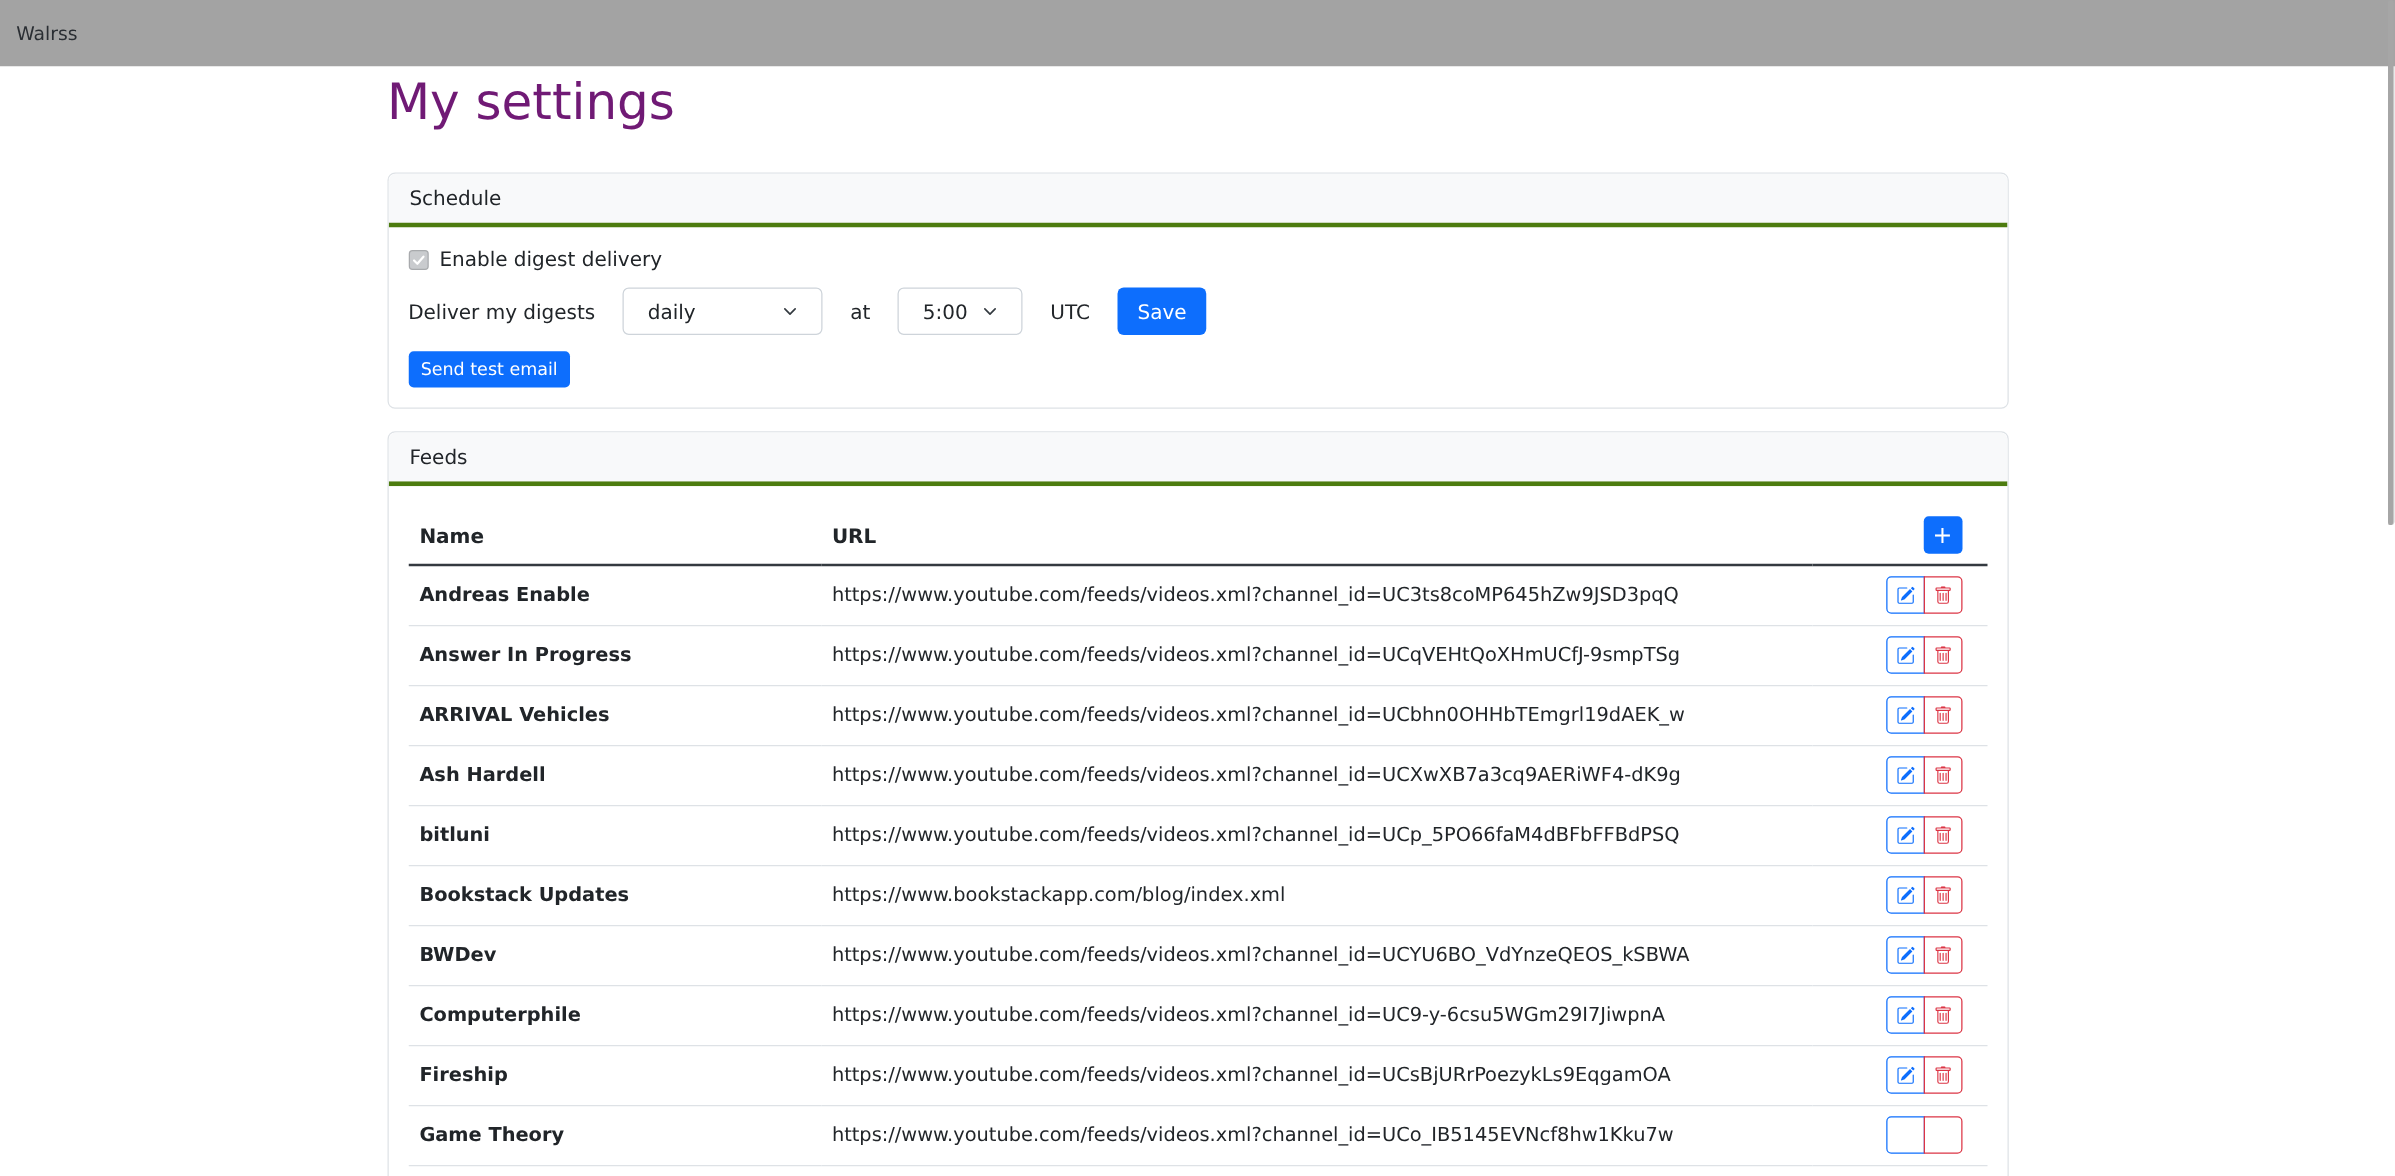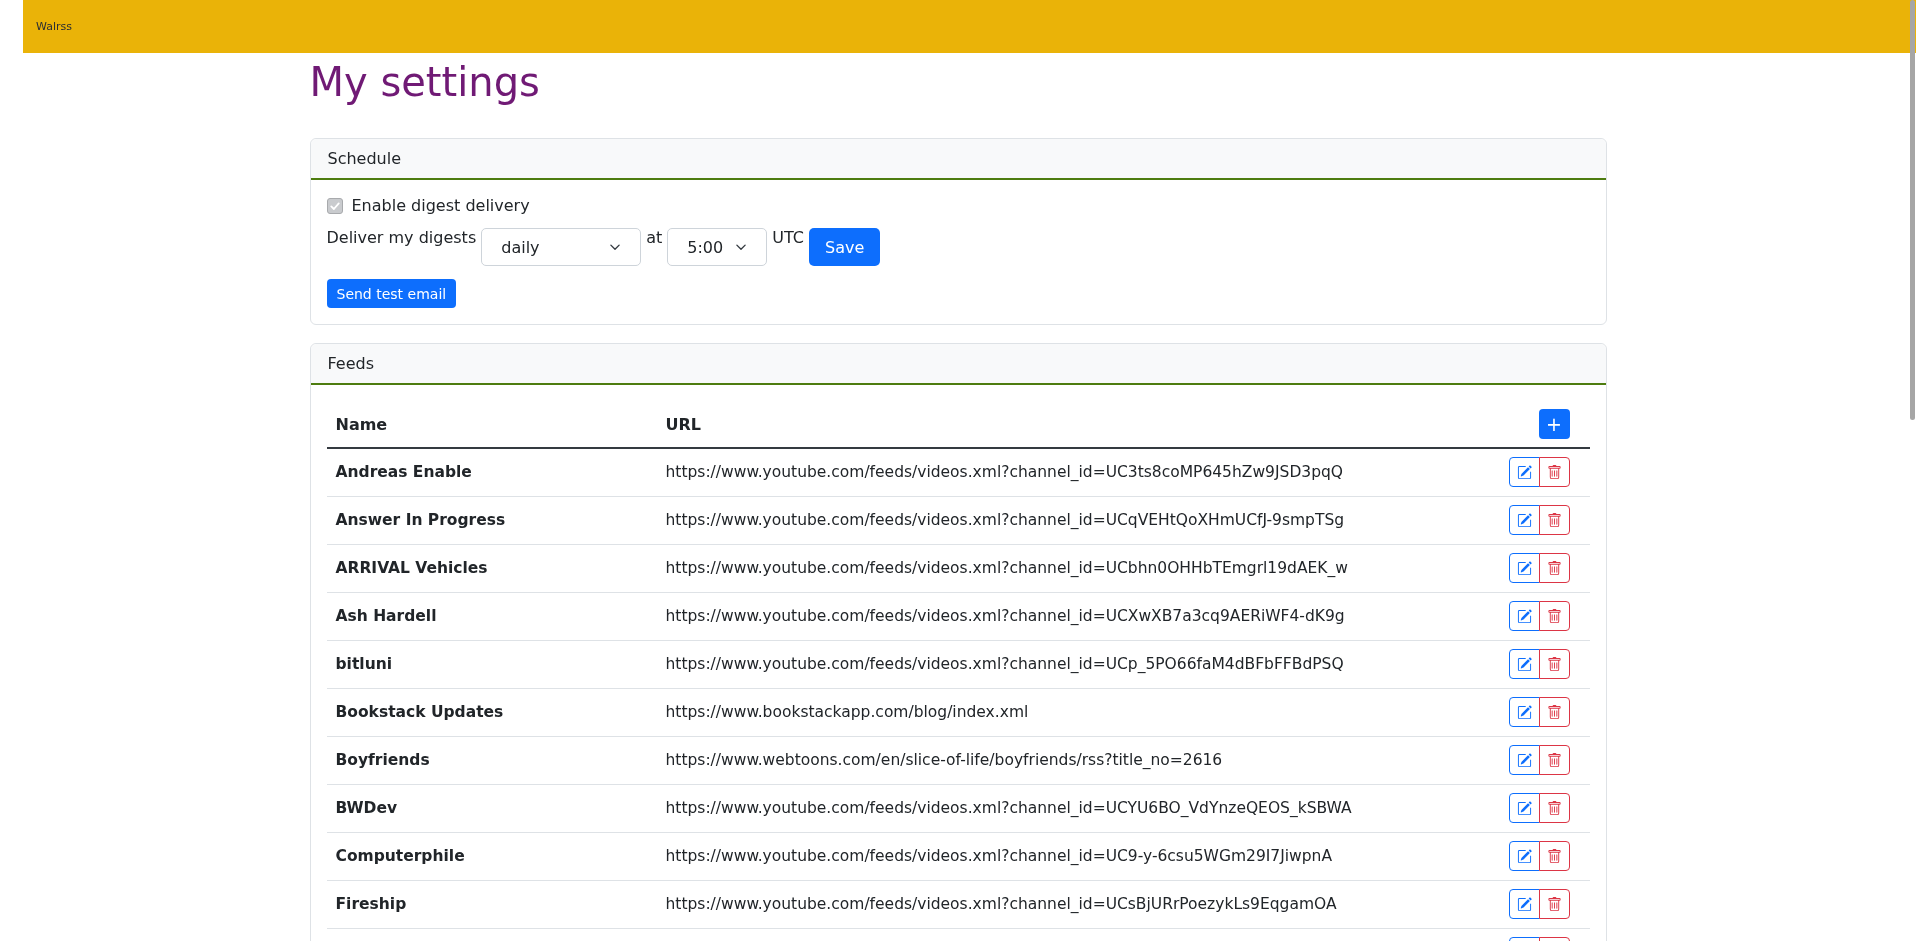--- a/index.html
+++ b/index.html
@@ -6,46 +6,46 @@
   html, body { margin: 0; padding: 0; }
   body {
     width: 1916px; height: 941px; overflow: hidden;
     background: #ffffff; color: #212529;
     font-family: "DejaVu Sans", "Liberation Sans", sans-serif;
     font-size: 16px;
   }
 
   
   .navbar {
-    height: 53px; background: #eab308;
+    height: 53px; background: #a3a3a3;
     display: flex; align-items: center;
-    padding: 0 13px; font-size: 11px; color: #2a2e33; margin-left: 23px;
+    padding: 0 13px; font-size: 15px; color: #2a2e33;
   }
   .navbar-brand { cursor: pointer; }
 
   
   .container { width: 1297px; margin: 0 auto; }
   .page-title { font-size: 40px; font-weight: 500; margin: 6px 0 33px; color: #701a75; }
 
   .card { border: 1px solid #dee2e6; border-radius: 6px; background: #fff; margin-bottom: 18px; }
   .card-header {
-    background: #f8f9fa; border-bottom: 2px solid #4d7c0f;
+    background: #f8f9fa; border-bottom: 4px solid #4d7c0f;
     padding: 10px 17px; font-size: 16px; border-radius: 6px 6px 0 0;
   }
   .card-body { padding: 16px; }
 
   
   .form-check { display: flex; align-items: center; gap: 9px; margin-bottom: 13px; }
   .checkbox {
     width: 16px; height: 16px; border-radius: 3px;
     background: #c9cbce; border: 1px solid #a8aaad;
     display: inline-flex; align-items: center; justify-content: center;
     cursor: pointer; flex: 0 0 auto;
   }
-  .form-row { display: flex; align-items: flex-start; gap: 5px; margin-bottom: 13px; }
+  .form-row { display: flex; align-items: center; gap: 22px; margin-bottom: 13px; }
   .select {
     height: 38px; background: #fff; border: 1px solid #ced4da; border-radius: 5px;
     display: inline-flex; align-items: center; justify-content: space-between;
     padding: 0 19px; cursor: pointer; color: #212529;
   }
   .select-freq { width: 160px; }
   .select-time { width: 100px; }
   .chev { flex: 0 0 auto; margin-left: 8px; }
 
   .btn {
@@ -274,40 +274,20 @@
         <span class="icon-btn btn-delete">
           <svg viewBox="0 0 16 16" fill="currentColor">
             <path d="M5.5 5.5A.5.5 0 0 1 6 6v6a.5.5 0 0 1-1 0V6a.5.5 0 0 1 .5-.5Zm2.5 0a.5.5 0 0 1 .5.5v6a.5.5 0 0 1-1 0V6a.5.5 0 0 1 .5-.5Zm3 .5a.5.5 0 0 0-1 0v6a.5.5 0 0 0 1 0V6Z"></path>
             <path d="M14.5 3a1 1 0 0 1-1 1H13v9a2 2 0 0 1-2 2H5a2 2 0 0 1-2-2V4h-.5a1 1 0 0 1-1-1V2a1 1 0 0 1 1-1H6a1 1 0 0 1 1-1h2a1 1 0 0 1 1 1h3.5a1 1 0 0 1 1 1v1ZM4.118 4 4 4.059V13a1 1 0 0 0 1 1h6a1 1 0 0 0 1-1V4.059L11.882 4H4.118ZM2.5 3h11V2h-11v1Z"></path>
           </svg>
         </span>
       </span>
     </td>
   </tr>
 
-  <tr>
-    <td class="cell-name">Boyfriends</td>
-    <td class="cell-url">https://www.webtoons.com/en/slice-of-life/boyfriends/rss?title_no=2616</td>
-    <td class="cell-actions">
-      <span class="btn-group">
-        <span class="icon-btn btn-edit">
-          <svg viewBox="0 0 16 16" fill="currentColor">
-            <path d="M15.502 1.94a.5.5 0 0 1 0 .706L14.459 3.69l-2-2L13.502.646a.5.5 0 0 1 .707 0l1.293 1.293zm-1.75 2.456-2-2L4.939 9.21a.5.5 0 0 0-.121.196l-.805 2.414a.25.25 0 0 0 .316.316l2.414-.805a.5.5 0 0 0 .196-.12l6.813-6.814z"></path>
-            <path d="M1 13.5A1.5 1.5 0 0 0 2.5 15h11a1.5 1.5 0 0 0 1.5-1.5v-6a.5.5 0 0 0-1 0v6a.5.5 0 0 1-.5.5h-11a.5.5 0 0 1-.5-.5v-11a.5.5 0 0 1 .5-.5H9a.5.5 0 0 0 0-1H2.5A1.5 1.5 0 0 0 1 2.5v11z"></path>
-          </svg>
-        </span>
-        <span class="icon-btn btn-delete">
-          <svg viewBox="0 0 16 16" fill="currentColor">
-            <path d="M5.5 5.5A.5.5 0 0 1 6 6v6a.5.5 0 0 1-1 0V6a.5.5 0 0 1 .5-.5Zm2.5 0a.5.5 0 0 1 .5.5v6a.5.5 0 0 1-1 0V6a.5.5 0 0 1 .5-.5Zm3 .5a.5.5 0 0 0-1 0v6a.5.5 0 0 0 1 0V6Z"></path>
-            <path d="M14.5 3a1 1 0 0 1-1 1H13v9a2 2 0 0 1-2 2H5a2 2 0 0 1-2-2V4h-.5a1 1 0 0 1-1-1V2a1 1 0 0 1 1-1H6a1 1 0 0 1 1-1h2a1 1 0 0 1 1 1h3.5a1 1 0 0 1 1 1v1ZM4.118 4 4 4.059V13a1 1 0 0 0 1 1h6a1 1 0 0 0 1-1V4.059L11.882 4H4.118ZM2.5 3h11V2h-11v1Z"></path>
-          </svg>
-        </span>
-      </span>
-    </td>
-  </tr>
 
   <tr>
     <td class="cell-name">BWDev</td>
     <td class="cell-url">https://www.youtube.com/feeds/videos.xml?channel_id=UCYU6BO_VdYnzeQEOS_kSBWA</td>
     <td class="cell-actions">
       <span class="btn-group">
         <span class="icon-btn btn-edit">
           <svg viewBox="0 0 16 16" fill="currentColor">
             <path d="M15.502 1.94a.5.5 0 0 1 0 .706L14.459 3.69l-2-2L13.502.646a.5.5 0 0 1 .707 0l1.293 1.293zm-1.75 2.456-2-2L4.939 9.21a.5.5 0 0 0-.121.196l-.805 2.414a.25.25 0 0 0 .316.316l2.414-.805a.5.5 0 0 0 .196-.12l6.813-6.814z"></path>
             <path d="M1 13.5A1.5 1.5 0 0 0 2.5 15h11a1.5 1.5 0 0 0 1.5-1.5v-6a.5.5 0 0 0-1 0v6a.5.5 0 0 1-.5.5h-11a.5.5 0 0 1-.5-.5v-11a.5.5 0 0 1 .5-.5H9a.5.5 0 0 0 0-1H2.5A1.5 1.5 0 0 0 1 2.5v11z"></path>

